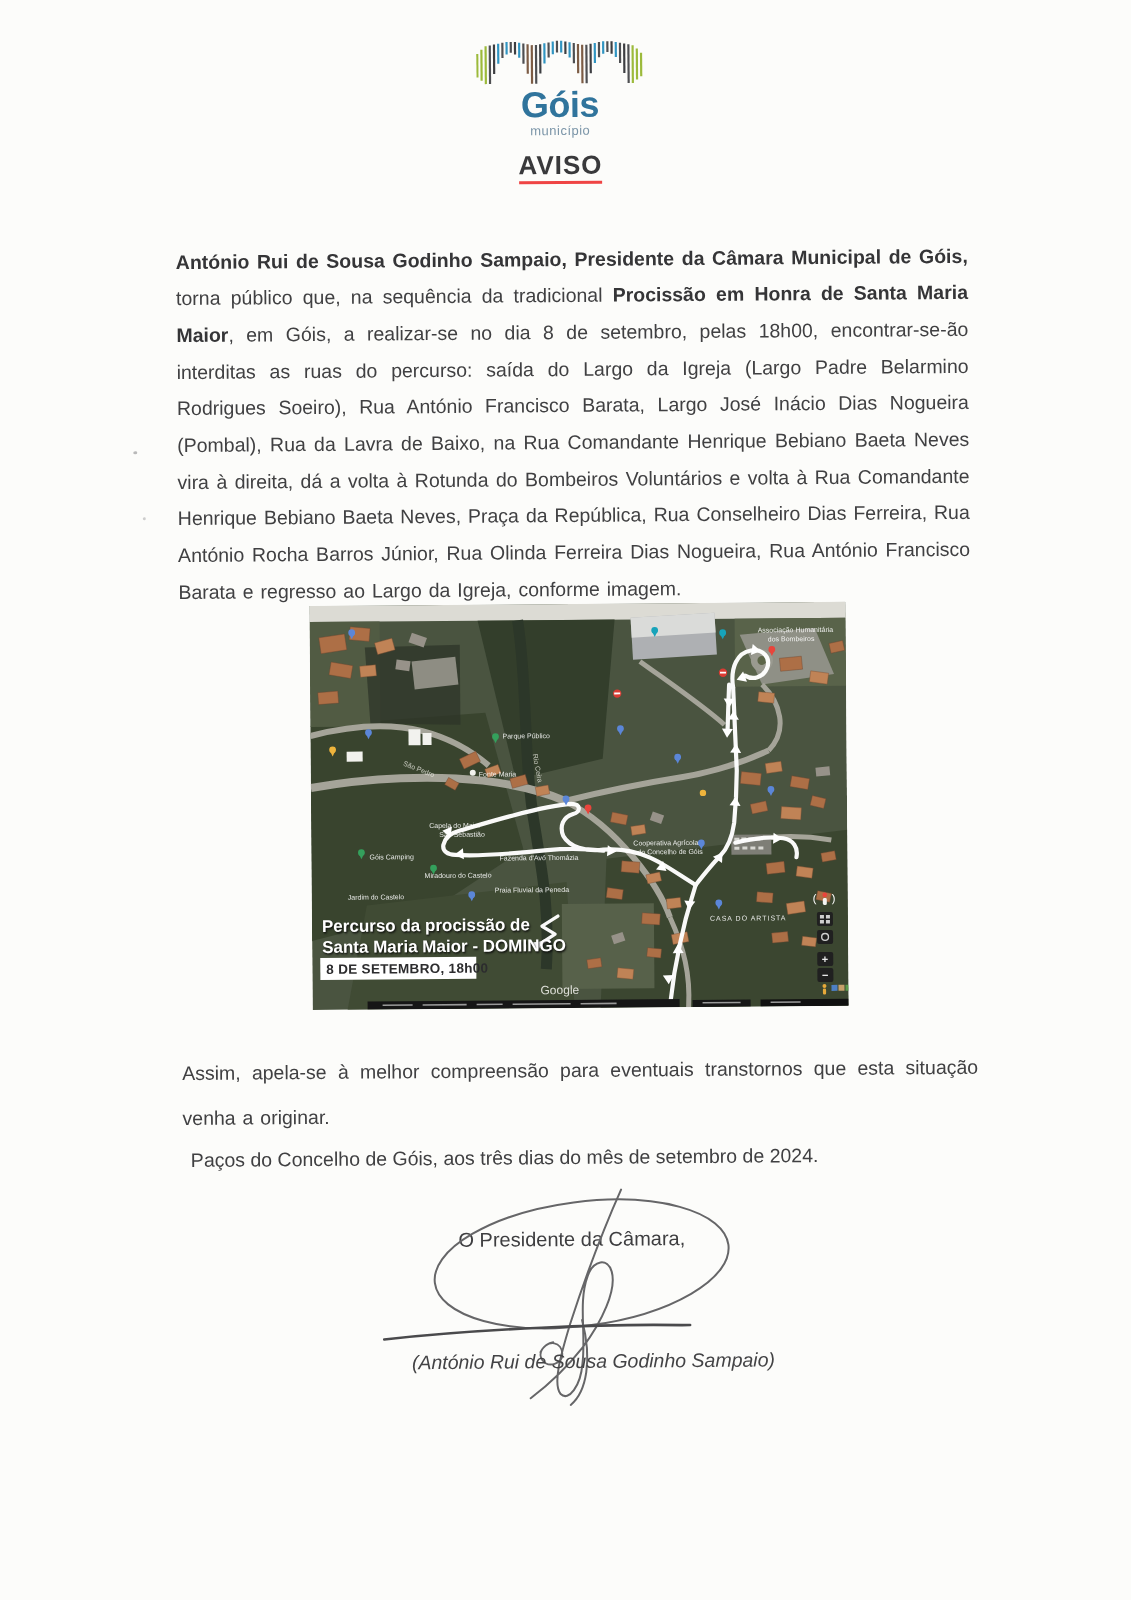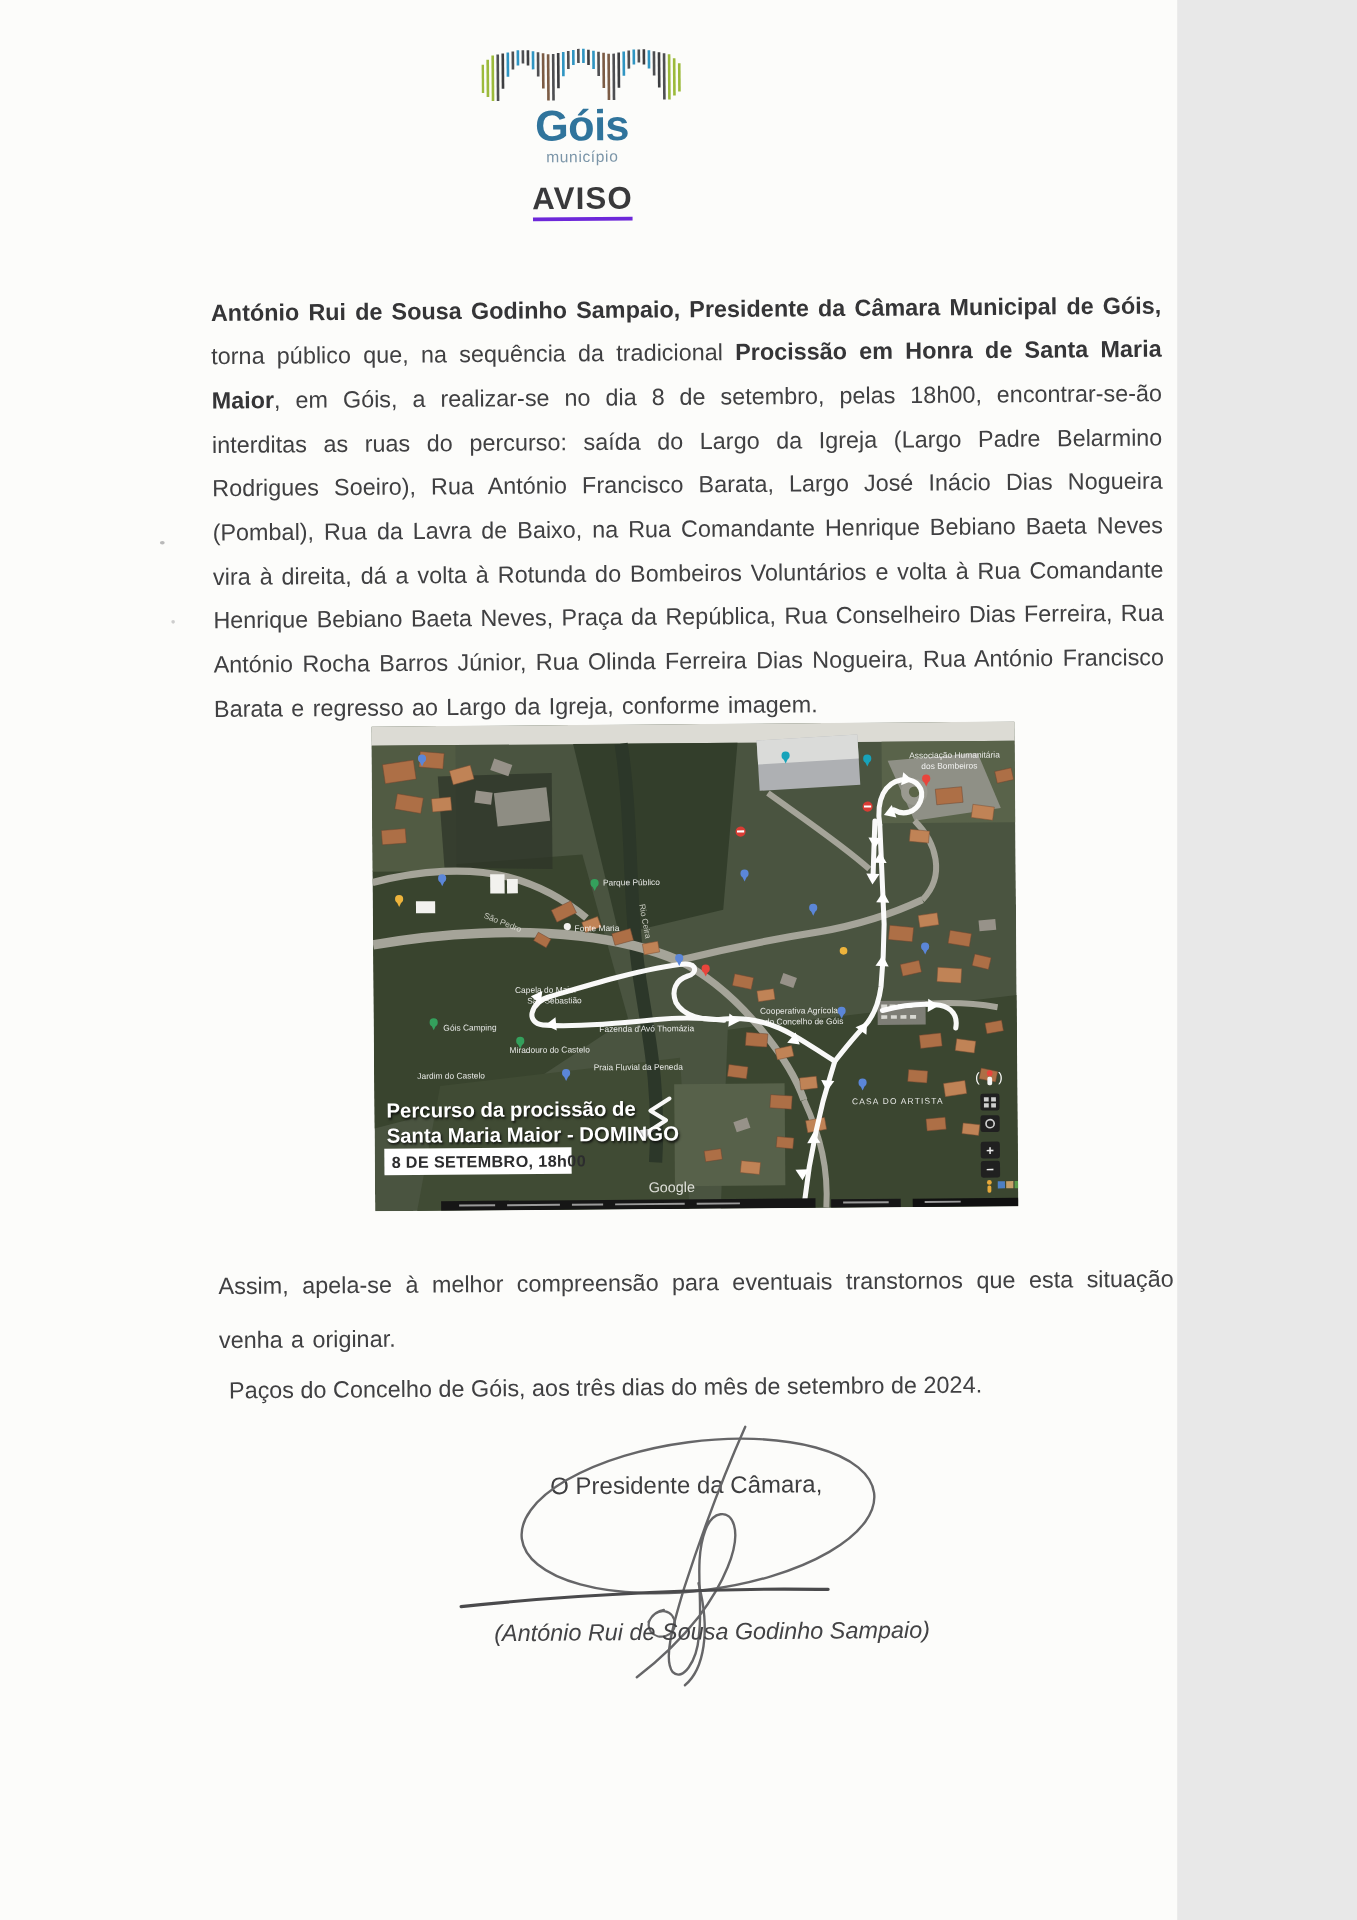--- a/index.html
+++ b/index.html
@@ -1,27 +1,27 @@
 <!DOCTYPE html>
 <html><head>
 <meta charset="utf-8">
 <style>
   html,body{margin:0;padding:0;background:#e8e8e8;}
-  .page{position:relative;width:981px;height:1600px;background:#fcfcfa;overflow:hidden;
+  .page{position:relative;width:1131px;height:1600px;background:#fcfcfa;overflow:hidden;
         font-family:"Liberation Sans","DejaVu Sans",sans-serif;color:#3d3d3f;}
   .content{position:absolute;inset:0;transform:rotate(-0.45deg);}
   
   .logo{position:absolute;top:34px;left:0;right:0;text-align:center;}
   .logo svg{display:block;margin:0 auto;}
   .logo-name{font-size:36px;font-weight:bold;color:#30749c;letter-spacing:-.5px;line-height:34px;margin-top:2px;}
   .logo-sub{font-size:13px;color:#7b95a8;letter-spacing:.5px;margin-top:1px;}
   
   .aviso{position:absolute;top:150px;left:0;right:0;text-align:center;font-size:26px;font-weight:bold;
          letter-spacing:1px;color:#39393b;}
-  .aviso span{border-bottom:3px solid #6d28d9;padding-bottom:1px;}
+  .aviso span{border-bottom:3px solid #ef4444;padding-bottom:1px;}
   
   .intro{position:absolute;left:180px;top:221px;width:792px;font-size:19.5px;line-height:36.7px;
          text-align:justify;color:#404042;word-spacing:1.5px;}
   .intro b{color:#353537;}
   .closing{position:absolute;left:180px;top:1028px;width:796px;font-size:19.5px;line-height:45px;
            text-align:justify;color:#404042;word-spacing:1.5px;}
   .dateline{position:absolute;left:188px;top:1126px;width:800px;font-size:19.5px;color:#404042;}
   .sig-role{position:absolute;left:455px;top:1228px;font-size:20px;color:#3e3e40;}
   .sig-name{position:absolute;left:393px;top:1350px;width:392px;text-align:center;
             font-size:19.5px;font-style:italic;color:#434345;}

